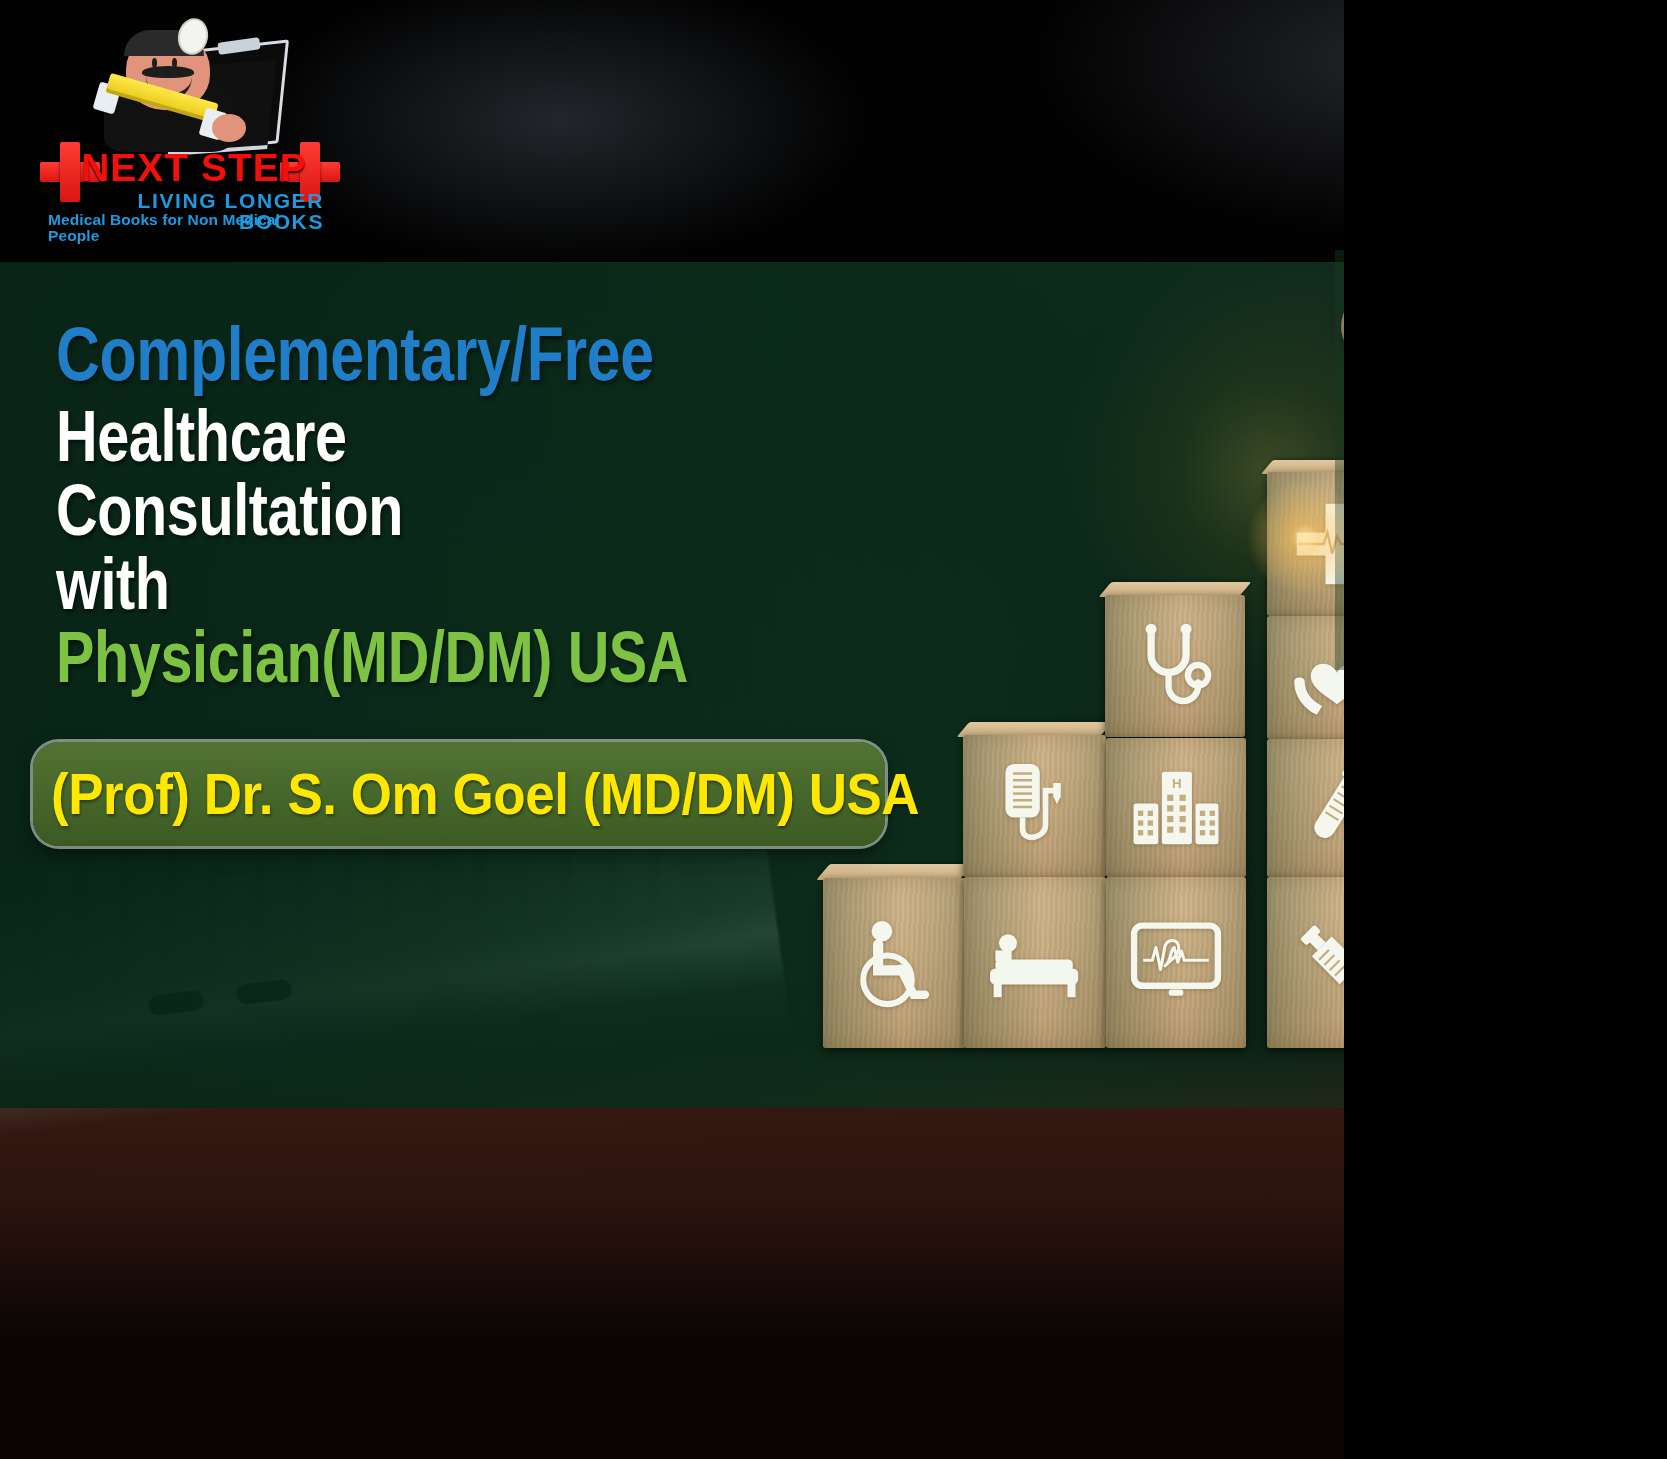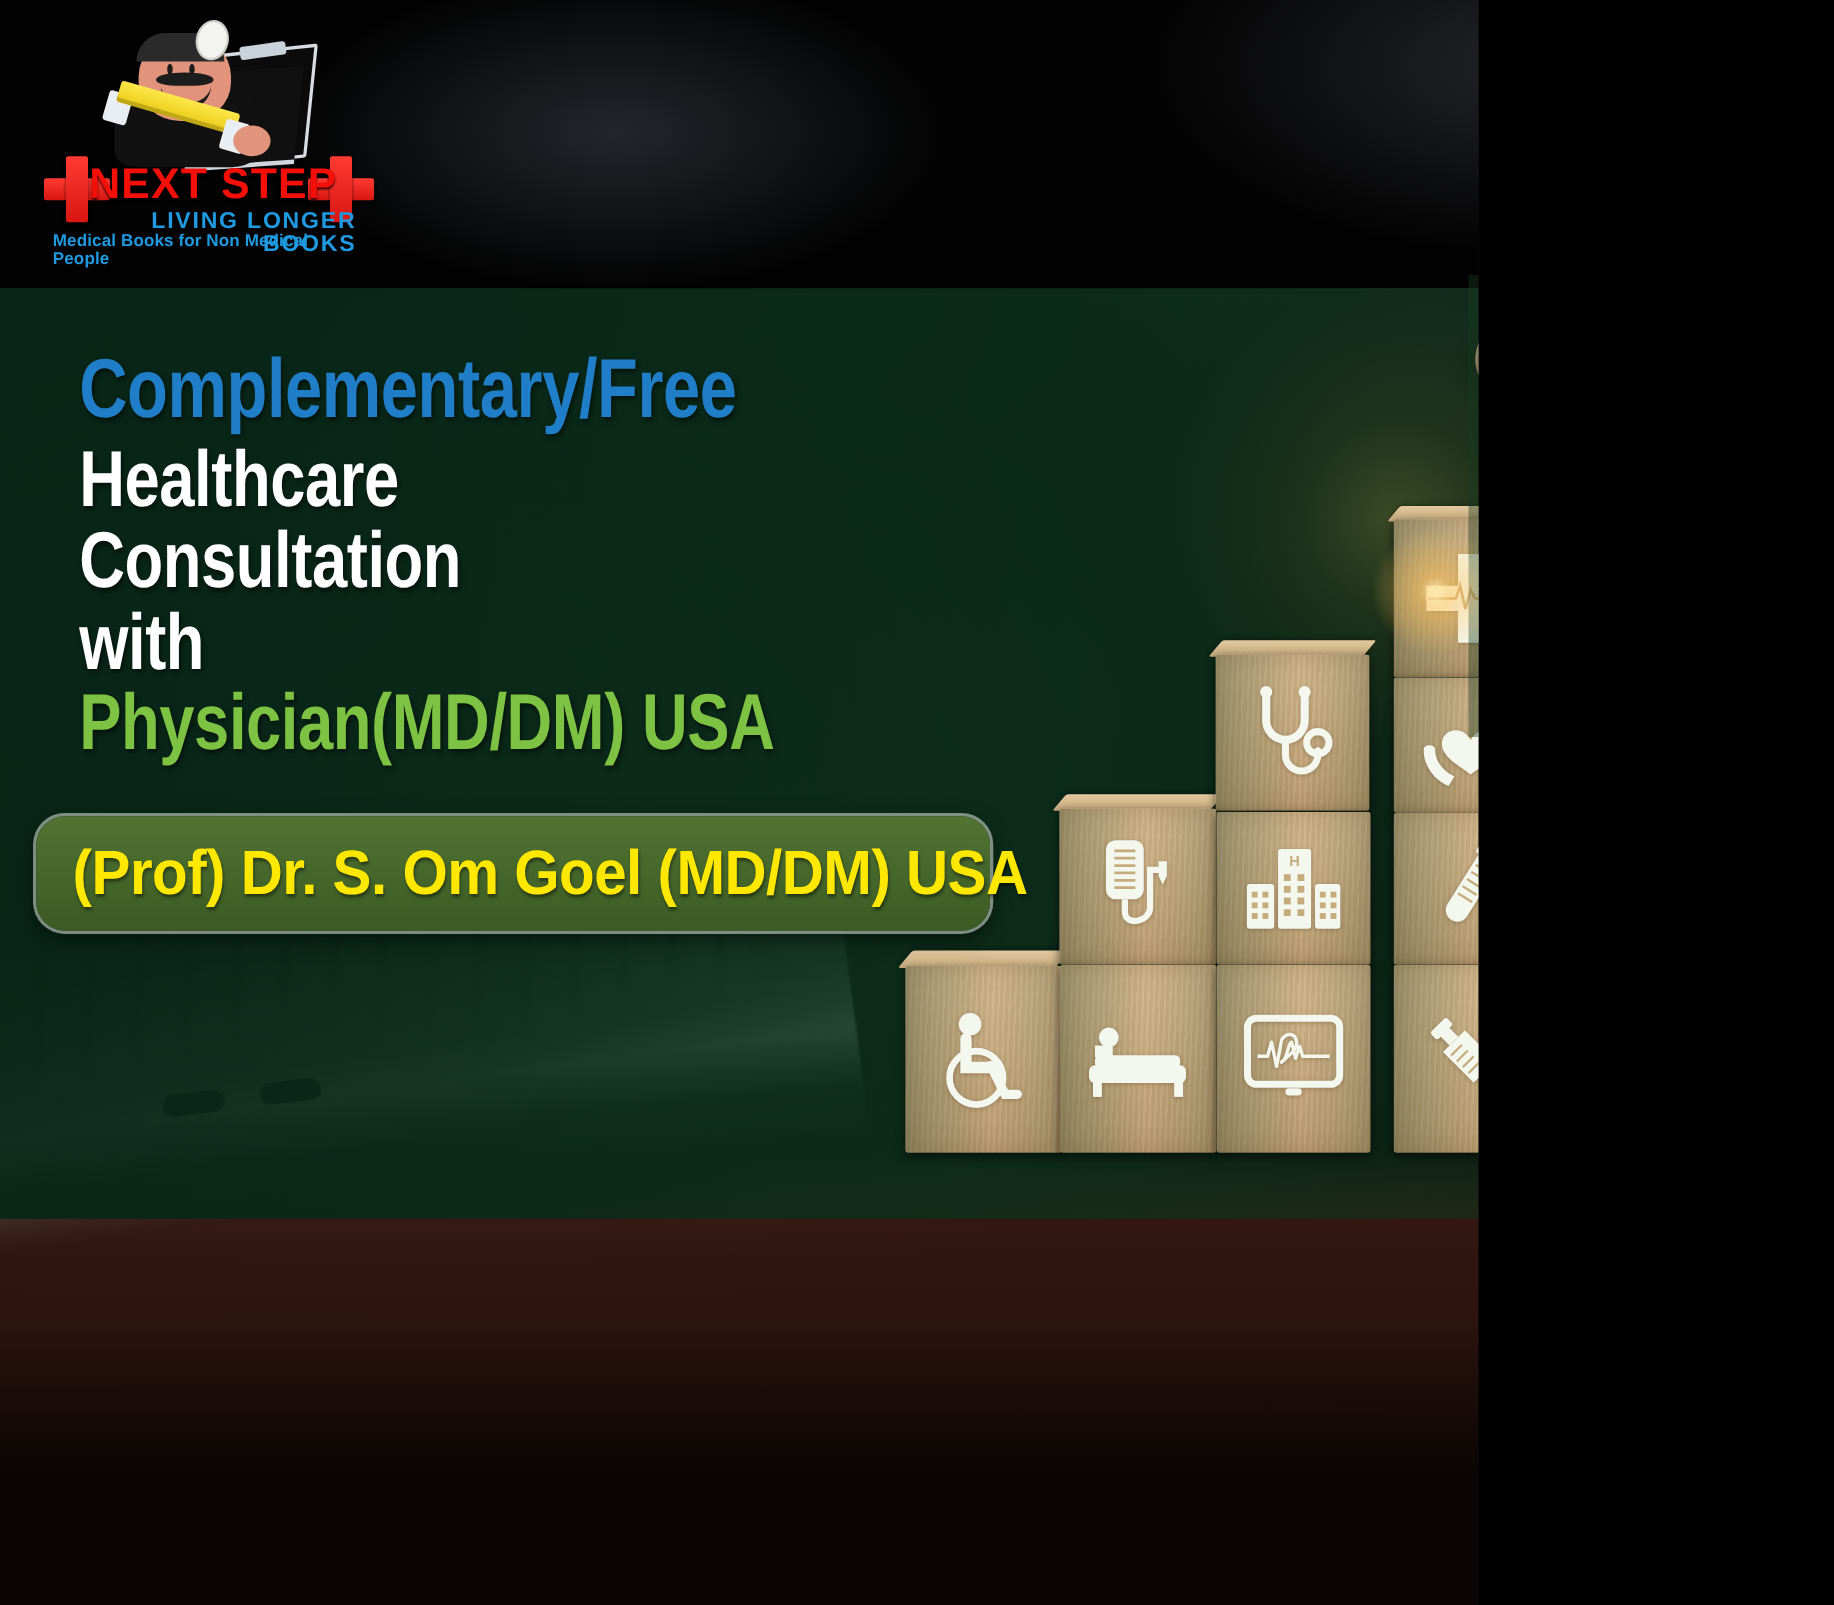--- a/index.html
+++ b/index.html
@@ -139,40 +139,40 @@
   .f1{left:6px;top:44px;width:236px;height:84px;transform:rotate(12deg);}
   .f2{left:16px;top:118px;width:250px;height:88px;transform:rotate(14deg);}
   .f3{left:44px;top:198px;width:248px;height:96px;transform:rotate(16deg);}
   .f4{left:92px;top:286px;width:236px;height:110px;transform:rotate(15deg);}
   .nail{position:absolute;background:linear-gradient(160deg,#fbe6d6,#e9c2aa);border-radius:50% 50% 46% 46%;box-shadow:inset 0 -3px 6px rgba(160,110,80,.3);}
   .n1{left:16px;top:60px;width:56px;height:58px;transform:rotate(12deg);}
   .n2{left:34px;top:132px;width:68px;height:66px;transform:rotate(14deg);}
   .handwash{position:absolute;inset:0;background:linear-gradient(to right, rgba(24,58,32,.42), rgba(24,58,32,.10) 70%, rgba(24,58,32,0));pointer-events:none;}
 
   
-  .headline{position:absolute;left:72px;top:318px;width:900px;z-index:6;}
+  .headline{position:absolute;left:56px;top:318px;width:900px;z-index:6;}
   .hl{
     font-family:"Liberation Sans Narrow","Liberation Sans",sans-serif;
     font-weight:bold;line-height:.94;letter-spacing:-0.5px;
     transform:scaleX(.80);transform-origin:left center;
     white-space:nowrap;margin:0;
   }
   .hl-1{font-size:76px;color:#1F7EC7;text-shadow:2px 3px 5px rgba(0,0,0,.55);}
   .hl-2{font-size:72px;color:#ffffff;text-shadow:2px 3px 5px rgba(0,0,0,.55);margin-top:14px;}
   .hl-3{font-size:72px;color:#ffffff;text-shadow:2px 3px 5px rgba(0,0,0,.55);margin-top:6px;}
   .hl-4{font-size:72px;color:#ffffff;text-shadow:2px 3px 5px rgba(0,0,0,.55);margin-top:6px;}
   .hl-5{font-size:72px;color:#7DC242;text-shadow:2px 3px 5px rgba(0,0,0,.55);margin-top:6px;}
 
   
   .nameplate{
     position:absolute;left:33px;top:742px;width:852px;height:104px;z-index:7;
     border-radius:26px;
     background:linear-gradient(to bottom, rgba(86,120,52,.94), rgba(62,94,36,.94));
     box-shadow:0 0 0 3px rgba(226,234,222,.55), 0 6px 18px rgba(0,0,0,.55);
-    display:flex;align-items:center;padding-left:15px;
+    display:flex;align-items:center;
   }
   .nameplate-txt{
     font-family:"Liberation Sans Narrow","Liberation Sans",sans-serif;
     font-weight:bold;font-size:57px;color:#FFE800;
     letter-spacing:-0.5px;white-space:nowrap;
     transform:scaleX(.93);transform-origin:left center;
     margin-left:18px;
     text-shadow:1px 2px 3px rgba(0,0,0,.45);
   }
 

